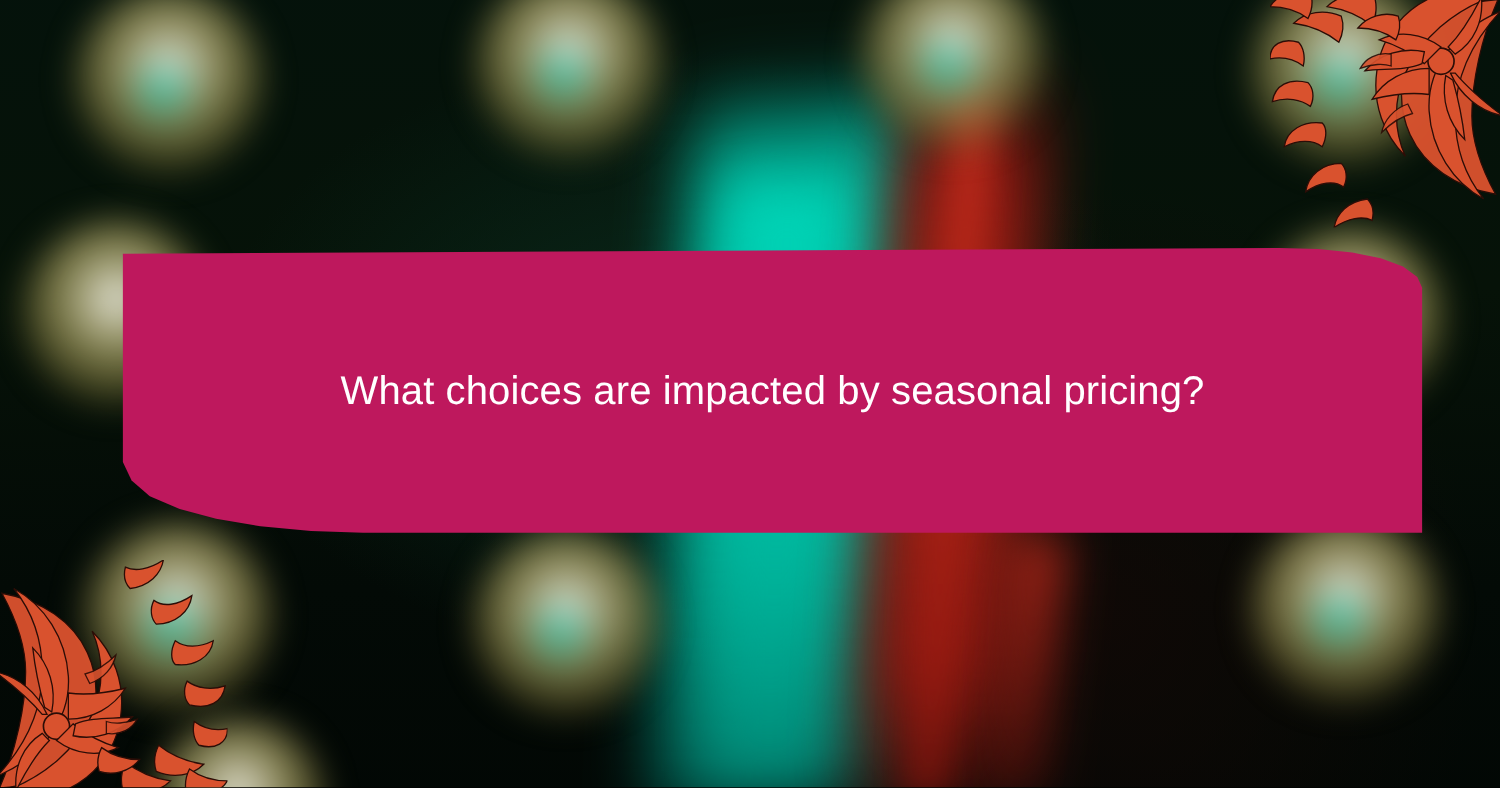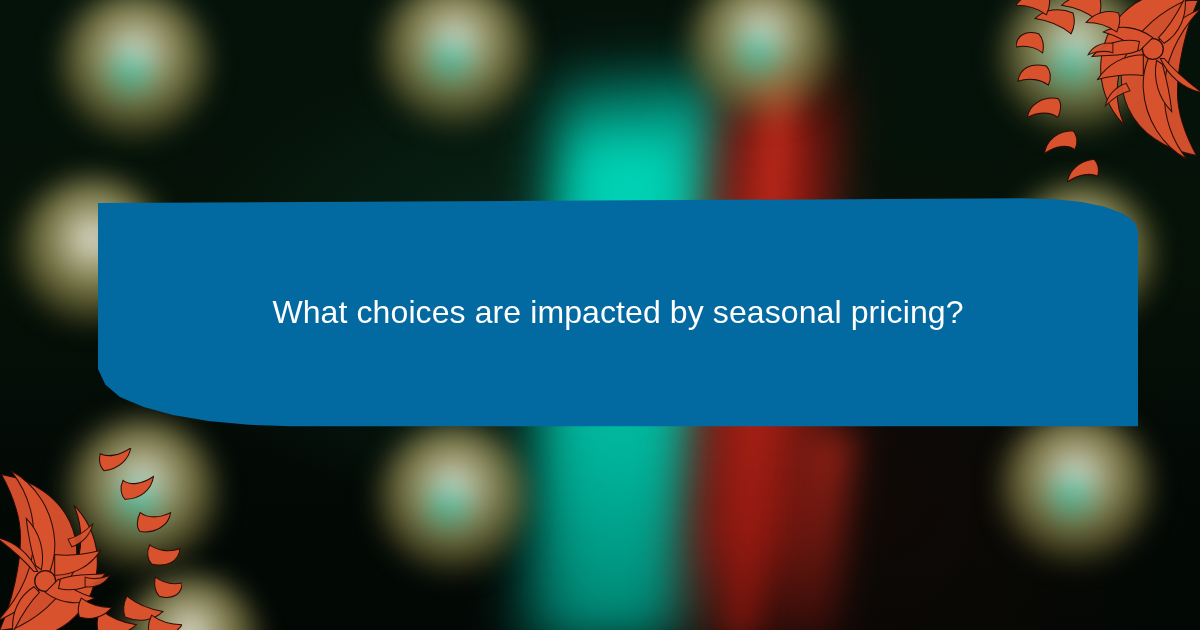--- a/index.html
+++ b/index.html
@@ -123,21 +123,21 @@
   
   .ornament { position:absolute; pointer-events:none; }
   .ornament.tr { right:-6px; top:-8px; width:190px; height:190px; }
   .ornament.bl { left:-8px; bottom:-8px; width:190px; height:190px; transform:scale(-1,-1); }
 
   
   .banner {
     position:absolute;
     left:98px; top:196px;
     width:1040px; height:232px;
-    background:#0369a1;
+    background:#be185d;
     clip-path: polygon(
        0.0% 3.0%,
       89.0% 1.0%,
       92.0% 1.4%,
       94.6% 2.6%,
       96.8% 4.6%,
       98.5% 7.4%,
       99.6% 11.0%,
      100.0% 15.0%,
      100.0% 99.2%,

